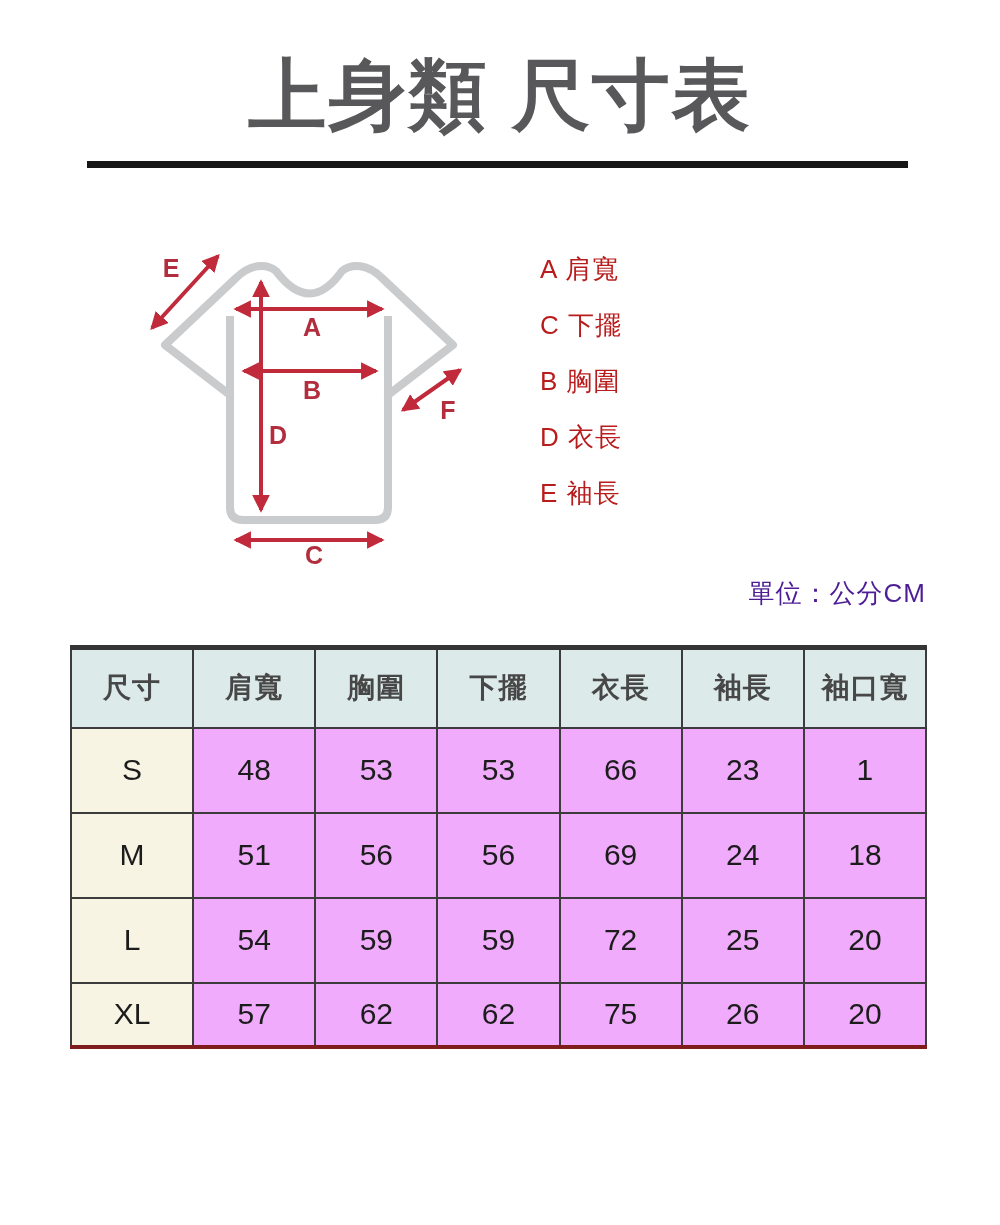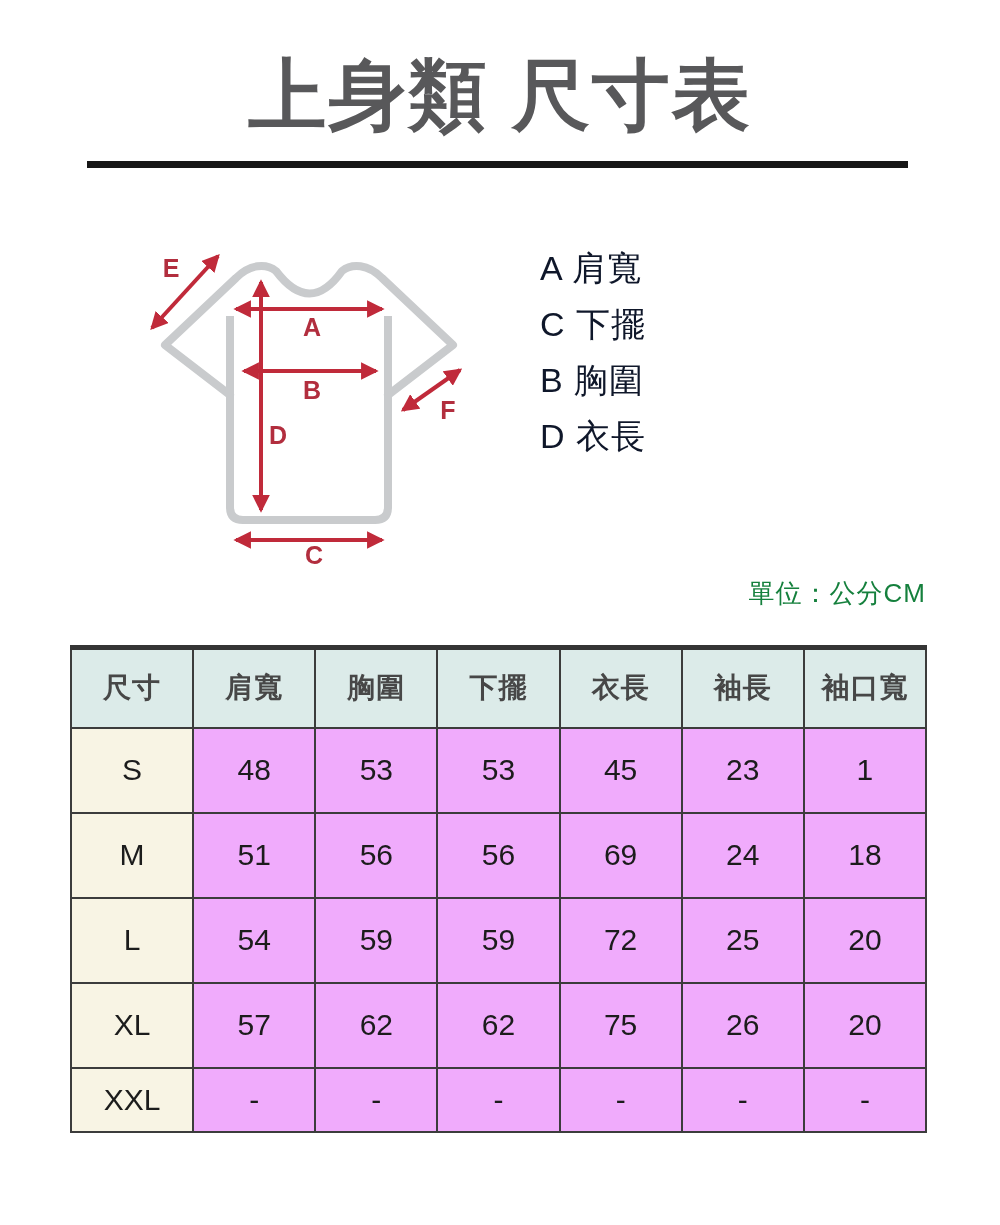--- a/index.html
+++ b/index.html
@@ -25,35 +25,35 @@
   
   .diagram-svg { position: absolute; left: 120px; top: 230px; }
 
   
   .legend {
     position: absolute; left: 540px; top: 241px;
     display: flex; flex-direction: column;
   }
   .legend-item {
     height: 56px; display: flex; align-items: center;
-    font-size: 34px; color: #0f172a; letter-spacing: 1px;
+    font-size: 26px; color: #b91c1c; letter-spacing: 1px;
   }
 
   
   .unit-note {
     position: absolute; top: 576px; right: 74px;
-    font-size: 26px; color: #15803d; letter-spacing: 1px;
+    font-size: 26px; color: #4c1d95; letter-spacing: 1px;
   }
 
   
   .size-table {
     position: absolute; left: 70px; top: 645px; width: 857px;
     border-collapse: collapse; table-layout: fixed;
     border-top: 5px solid #353535;
-    border-bottom: 2px solid #7f1d1d;
+    border-bottom: 4px solid #7f1d1d;
   }
   .size-table th, .size-table td {
     border: 2px solid #3c3c3c;
     text-align: center; vertical-align: middle;
     padding: 0;
   }
   .size-table th {
     background: #dcebe9;
     height: 80px;
     font-size: 28px; font-weight: 700; color: #474747;
@@ -94,20 +94,21 @@
     <text x="158" y="214" text-anchor="middle" font-size="25" font-weight="bold" fill="#b22e3e">D</text>
     <text x="51" y="47" text-anchor="middle" font-size="25" font-weight="bold" fill="#b22e3e">E</text>
     <text x="328" y="189" text-anchor="middle" font-size="25" font-weight="bold" fill="#b22e3e">F</text>
   </svg>
 
   <div class="legend">
       <div class="legend-item">A 肩寬</div>
       <div class="legend-item">C 下擺</div>
       <div class="legend-item">B 胸圍</div>
       <div class="legend-item">D 衣長</div>
+      <div class="legend-item">E 袖長</div>
     </div>
 
   <div class="unit-note">單位：公分CM</div>
 
   <table class="size-table">
     <thead>
       <tr>
           <th>尺寸</th>
           <th>肩寬</th>
           <th>胸圍</th>
@@ -116,21 +117,21 @@
           <th>袖長</th>
           <th>袖口寬</th>
         </tr>
     </thead>
     <tbody>
         <tr>
           <td class="size-cell">S</td>
           <td>48</td>
           <td>53</td>
           <td>53</td>
-          <td>45</td>
+          <td>66</td>
           <td>23</td>
           <td>1</td>
         </tr>
         <tr>
           <td class="size-cell">M</td>
           <td>51</td>
           <td>56</td>
           <td>56</td>
           <td>69</td>
           <td>24</td>
@@ -147,25 +148,16 @@
         </tr>
         <tr>
           <td class="size-cell">XL</td>
           <td>57</td>
           <td>62</td>
           <td>62</td>
           <td>75</td>
           <td>26</td>
           <td>20</td>
         </tr>
-        <tr>
-          <td class="size-cell">XXL</td>
-          <td>-</td>
-          <td>-</td>
-          <td>-</td>
-          <td>-</td>
-          <td>-</td>
-          <td>-</td>
-        </tr>
       </tbody>
   </table>
 
 </div>
 
 </body></html>

